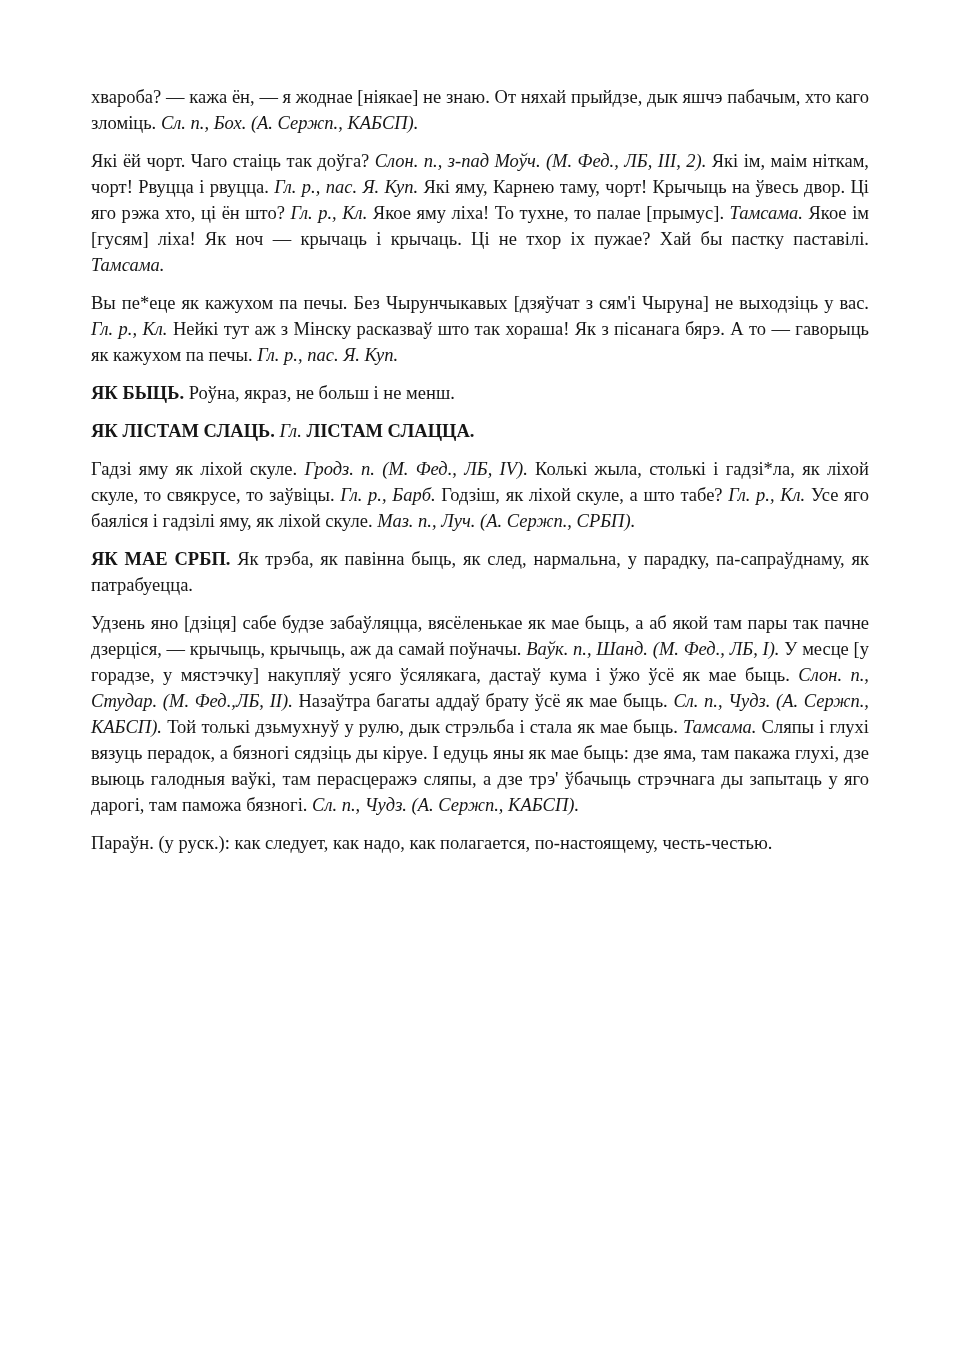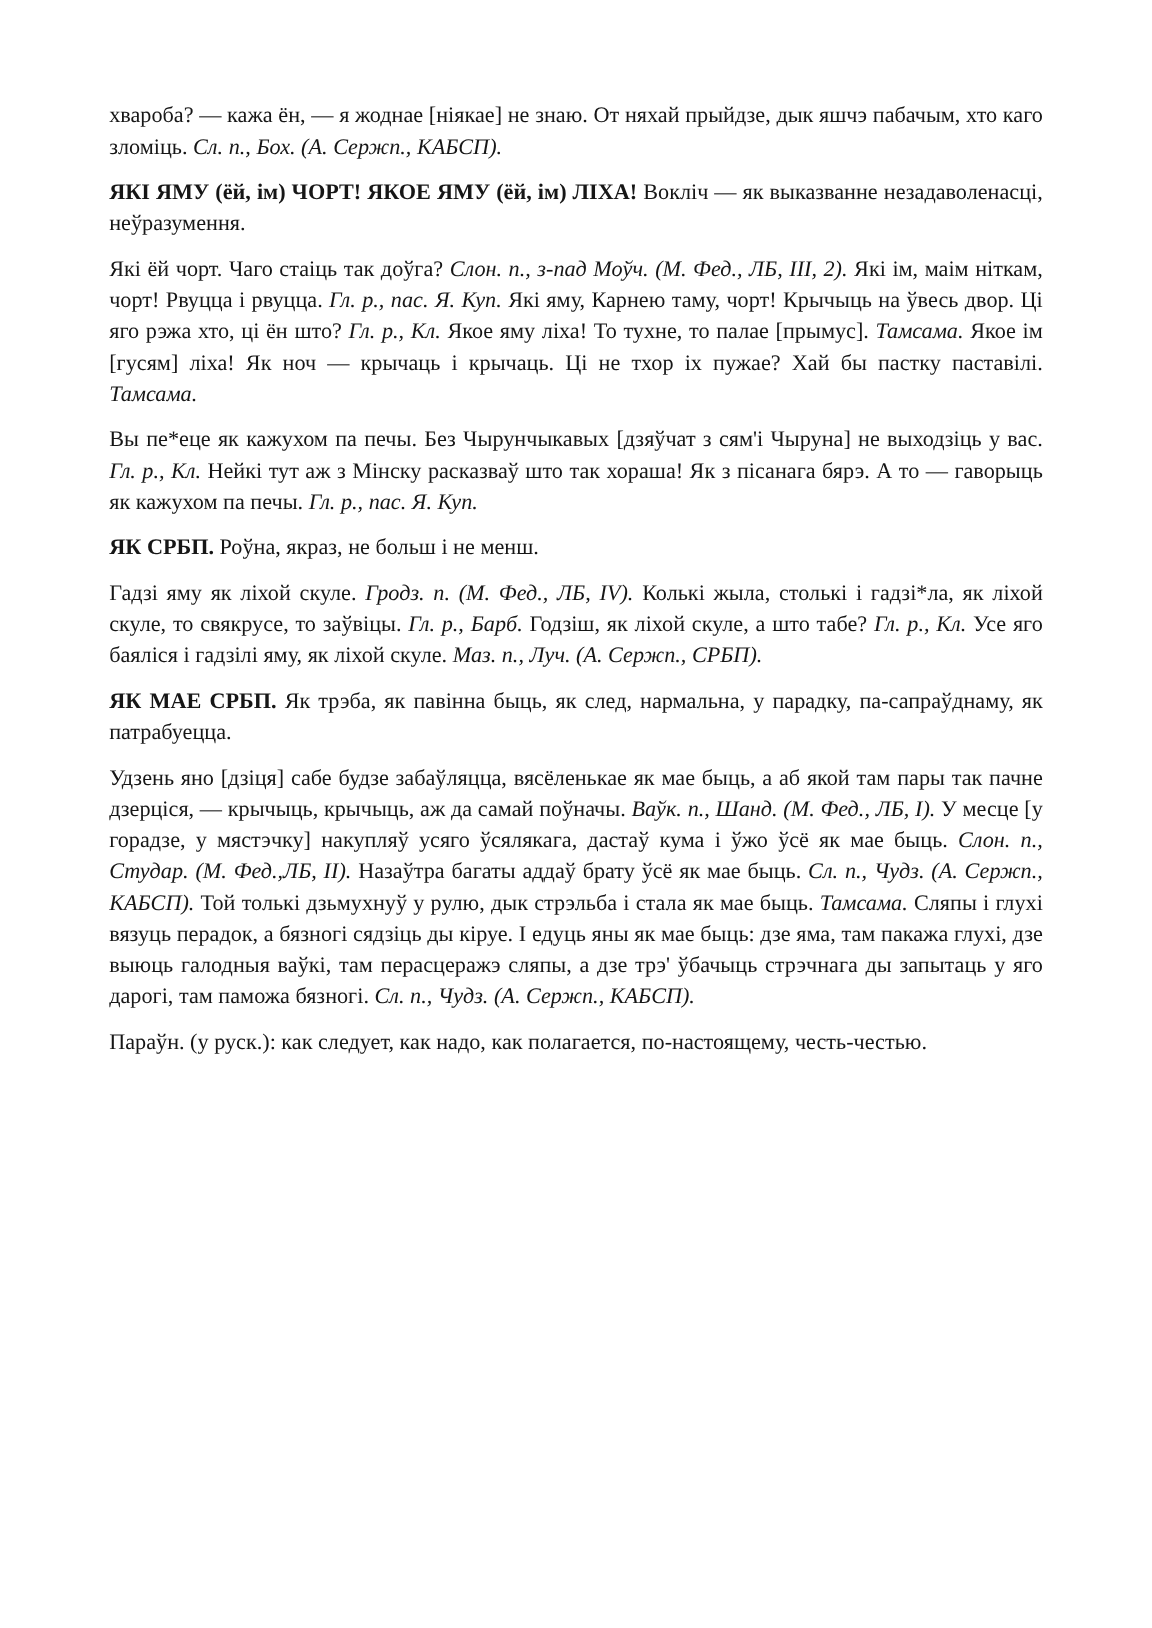--- a/index.html
+++ b/index.html
@@ -29,21 +29,21 @@
   }
   .page span.n { font-weight: normal; font-style: normal; }
   .page span.b { font-weight: bold;   font-style: normal; }
   .page span.i { font-weight: normal; font-style: italic; }
 </style>
 </head>
 <body style="background: rgb(255, 255, 255);">
 
 <main class="page" style="color: rgb(22, 22, 22);">
   <p><span class="n">хвароба? — кажа ён, — я жоднае [ніякае] не знаю. От няхай прыйдзе, дык яшчэ пабачым, хто каго зломіць. </span><span class="i">Сл. п., Бох. (А. Сержп., КАБСП).</span></p>
-  <p><span class="b">ЯКІ ЯМУ (ёй, ім) ЧОРТ! ЯКОЕ ЯМУ (ёй, ім) ЛІХА! </span><span class="n">Вокліч — як выказванне незадаволенасці, неўразумення.</span></p>
   <p><span class="n">Які ёй чорт. Чаго стаіць так доўга? </span><span class="i">Слон. п., з-пад Моўч. (М. Фед., ЛБ, III, 2). </span><span class="n">Які ім, маім ніткам, чорт! Рвуцца і рвуцца. </span><span class="i">Гл. р., пас. Я. Куп. </span><span class="n">Які яму, Карнею таму, чорт! Крычыць на ўвесь двор. Ці яго рэжа хто, ці ён што? </span><span class="i">Гл. р., Кл. </span><span class="n">Якое яму ліха! То тухне, то палае [прымус]. </span><span class="i">Тамсама. </span><span class="n">Якое ім [гусям] ліха! Як ноч — крычаць і крычаць. Ці не тхор іх пужае? Хай бы пастку паставілі. </span><span class="i">Тамсама.</span></p>
   <p><span class="n">Вы пе*еце як кажухом па печы. Без Чырунчыкавых [дзяўчат з сям'і Чыруна] не выходзіць у вас. </span><span class="i">Гл. р., Кл. </span><span class="n">Нейкі тут аж з Мінску расказваў што так хораша! Як з пісанага бярэ. А то — гаворыць як кажухом па печы. </span><span class="i">Гл. р., пас. Я. Куп.</span></p>
-  <p><span class="b">ЯК СРБП. </span><span class="n">Роўна, якраз, не больш і не менш.</span></p>
+  <p><span class="b">ЯК БЫЦЬ. </span><span class="n">Роўна, якраз, не больш і не менш.</span></p>
+  <p><span class="b">ЯК ЛІСТАМ СЛАЦЬ. </span><span class="i">Гл. </span><span class="b">ЛІСТАМ СЛАЦЦА.</span></p>
   <p><span class="n">Гадзі яму як ліхой скуле. </span><span class="i">Гродз. п. (М. Фед., ЛБ, IV). </span><span class="n">Колькі жыла, столькі і гадзі*ла, як ліхой скуле, то свякрусе, то заўвіцы. </span><span class="i">Гл. р., Барб. </span><span class="n">Годзіш, як ліхой скуле, а што табе? </span><span class="i">Гл. р., Кл. </span><span class="n">Усе яго баяліся і гадзілі яму, як ліхой скуле. </span><span class="i">Маз. п., Луч. (А. Сержп., СРБП).</span></p>
   <p><span class="b">ЯК МАЕ СРБП. </span><span class="n">Як трэба, як павінна быць, як след, нармальна, у парадку, па-сапраўднаму, як патрабуецца.</span></p>
   <p><span class="n">Удзень яно [дзіця] сабе будзе забаўляцца, вясёленькае як мае быць, а аб якой там пары так пачне дзерціся, — крычыць, крычыць, аж да самай поўначы. </span><span class="i">Ваўк. п., Шанд. (М. Фед., ЛБ, I). </span><span class="n">У месце [у горадзе, у мястэчку] накупляў усяго ўсялякага, дастаў кума і ўжо ўсё як мае быць. </span><span class="i">Слон. п., Студар. (М. Фед.,ЛБ, II). </span><span class="n">Назаўтра багаты аддаў брату ўсё як мае быць. </span><span class="i">Сл. п., Чудз. (А. Сержп., КАБСП). </span><span class="n">Той толькі дзьмухнуў у рулю, дык стрэльба і стала як мае быць. </span><span class="i">Тамсама. </span><span class="n">Сляпы і глухі вязуць перадок, а бязногі сядзіць ды кіруе. І едуць яны як мае быць: дзе яма, там пакажа глухі, дзе выюць галодныя ваўкі, там перасцеражэ сляпы, а дзе трэ' ўбачыць стрэчнага ды запытаць у яго дарогі, там паможа бязногі. </span><span class="i">Сл. п., Чудз. (А. Сержп., КАБСП).</span></p>
   <p><span class="n">Параўн. (у руск.): как следует, как надо, как полагается, по-настоящему, честь-честью.</span></p>
 </main>
 
 </body></html>

